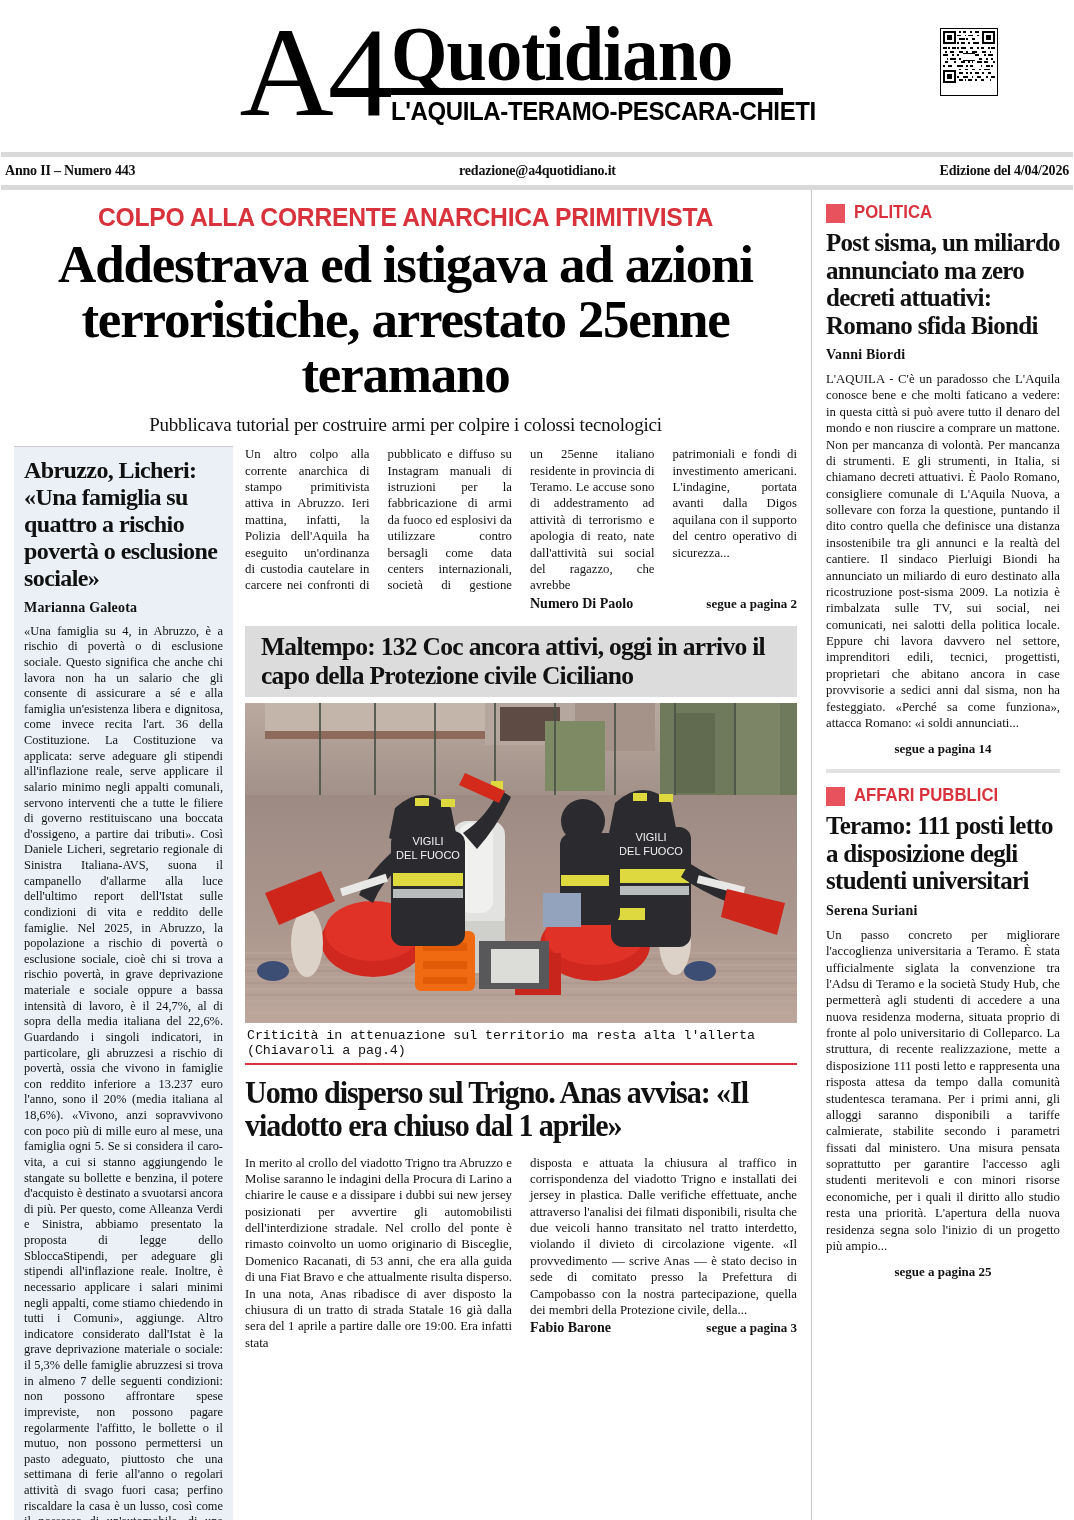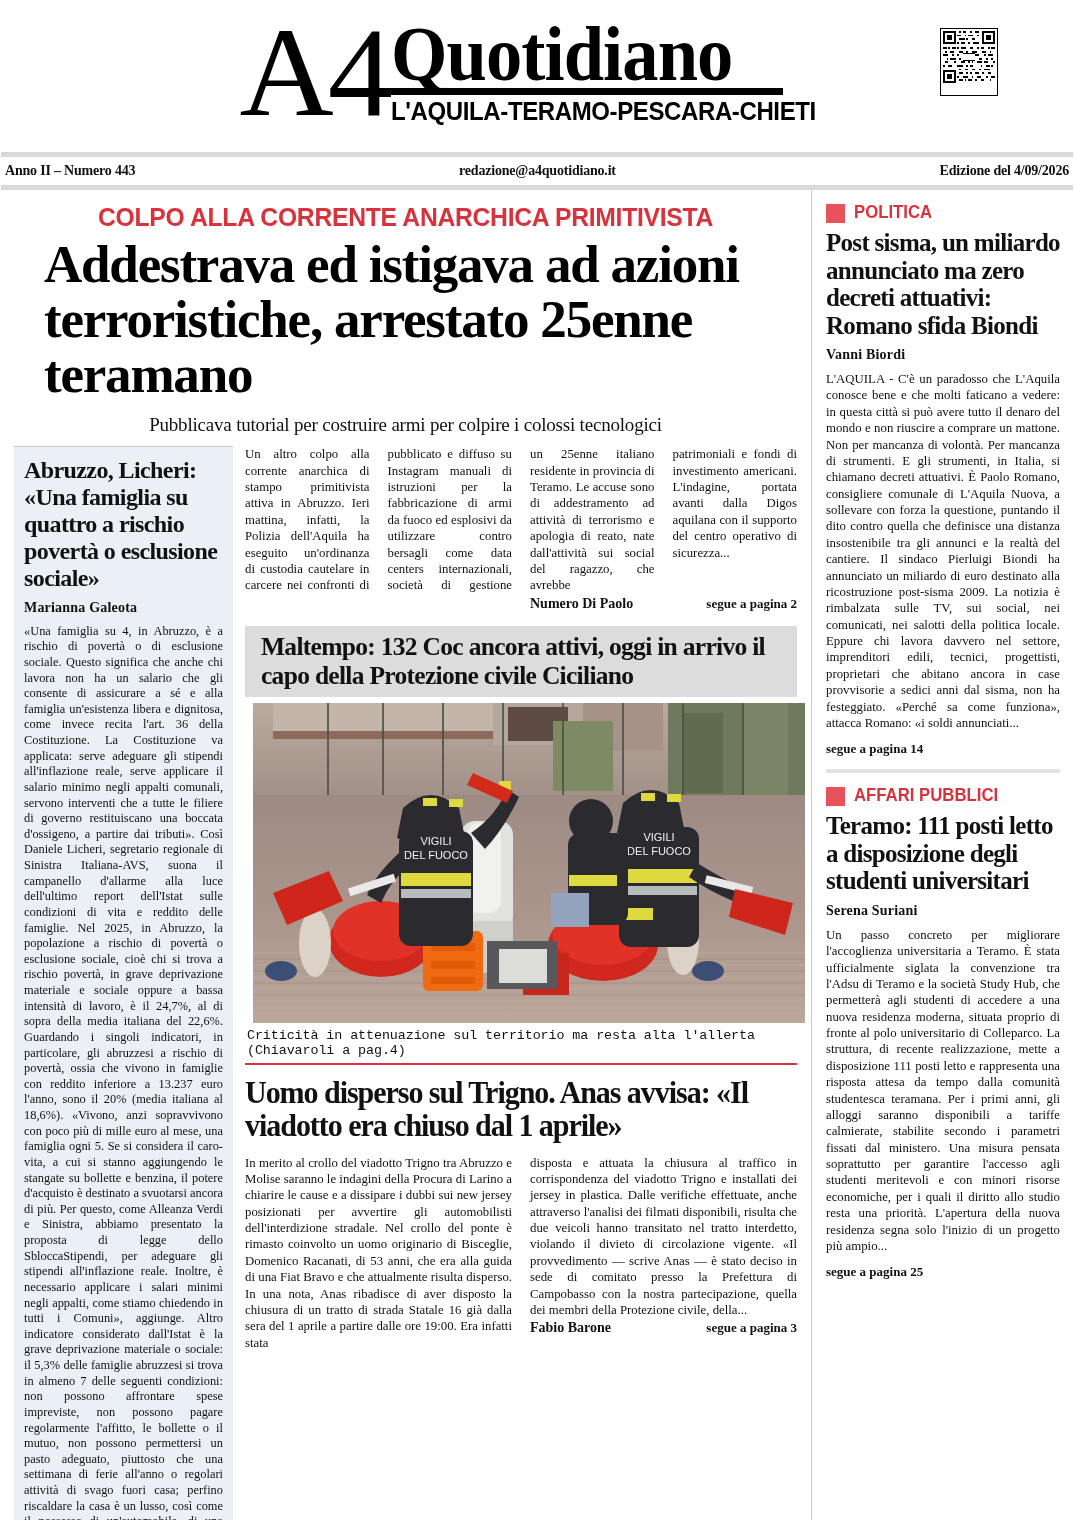--- a/index.html
+++ b/index.html
@@ -136,21 +136,21 @@
     text-align: center;
     letter-spacing: -0.3px;
     margin: 12px 0 4px 0;
     transform: scaleX(0.95);
   }
   .lead-head {
     font-family: "Liberation Serif", serif;
     font-weight: 700;
     font-size: 53px;
     line-height: 1.04;
-    text-align: left;
+    text-align: center;
     letter-spacing: -1.2px;
     margin: 2px 30px 0 30px;
     color: #000;
   }
   .lead-sub {
     font-family: "Liberation Serif", serif;
     font-size: 19px;
     text-align: center;
     margin: 12px 14px 10px 14px;
     letter-spacing: -0.2px;
@@ -190,21 +190,21 @@
     font-size: 12.4px;
     line-height: 1.26;
     text-align: justify;
     text-justify: inter-word;
     hyphens: auto;
   }
   .segue {
     font-family: "Liberation Serif", serif;
     font-weight: 700;
     font-size: 13px;
-    text-align: left;
+    text-align: center;
     margin-top: 10px;
   }
 
   .center-col { width: 552px; }
 
   .two-col {
     column-count: 2;
     column-gap: 18px;
     font-family: "Liberation Serif", serif;
     font-size: 12.8px;
@@ -244,21 +244,20 @@
     box-sizing: border-box;
   }
 
   .photo {
     width: 100%;
     height: 320px;
     margin-top: 6px;
     position: relative;
     overflow: hidden;
     background: #14b8a6;
-    margin-left: 8px;
   }
   .photo svg { display:block; width:100%; height:100%; }
 
   .caption {
     font-family: Liberation Mono, monospace;
     font-size: 13.4px;
     padding: 5px 2px 5px 2px;
     border-bottom: 2.5px solid #d8323c;
     letter-spacing: -0.1px;
   }
@@ -446,21 +445,21 @@
       </g>
     </svg>
   </div>
 </div>
 
 <div class="info-bar-wrap">
   <div class="rule-thick"></div>
   <div class="info-bar">
     <div class="left">Anno II – Numero 443</div>
     <div class="center">redazione@a4quotidiano.it</div>
-    <div class="right">Edizione del 4/09/2026</div>
+    <div class="right">Edizione del 4/04/2026</div>
   </div>
   <div class="rule-thick"></div>
 </div>
 
 <div class="page">
 
   <div class="col-main">
 
     <div class="kicker">COLPO ALLA CORRENTE ANARCHICA PRIMITIVISTA</div>
     <h1 class="lead-head">Addestrava ed istigava ad azioni terroristiche, arrestato 25enne teramano</h1>

